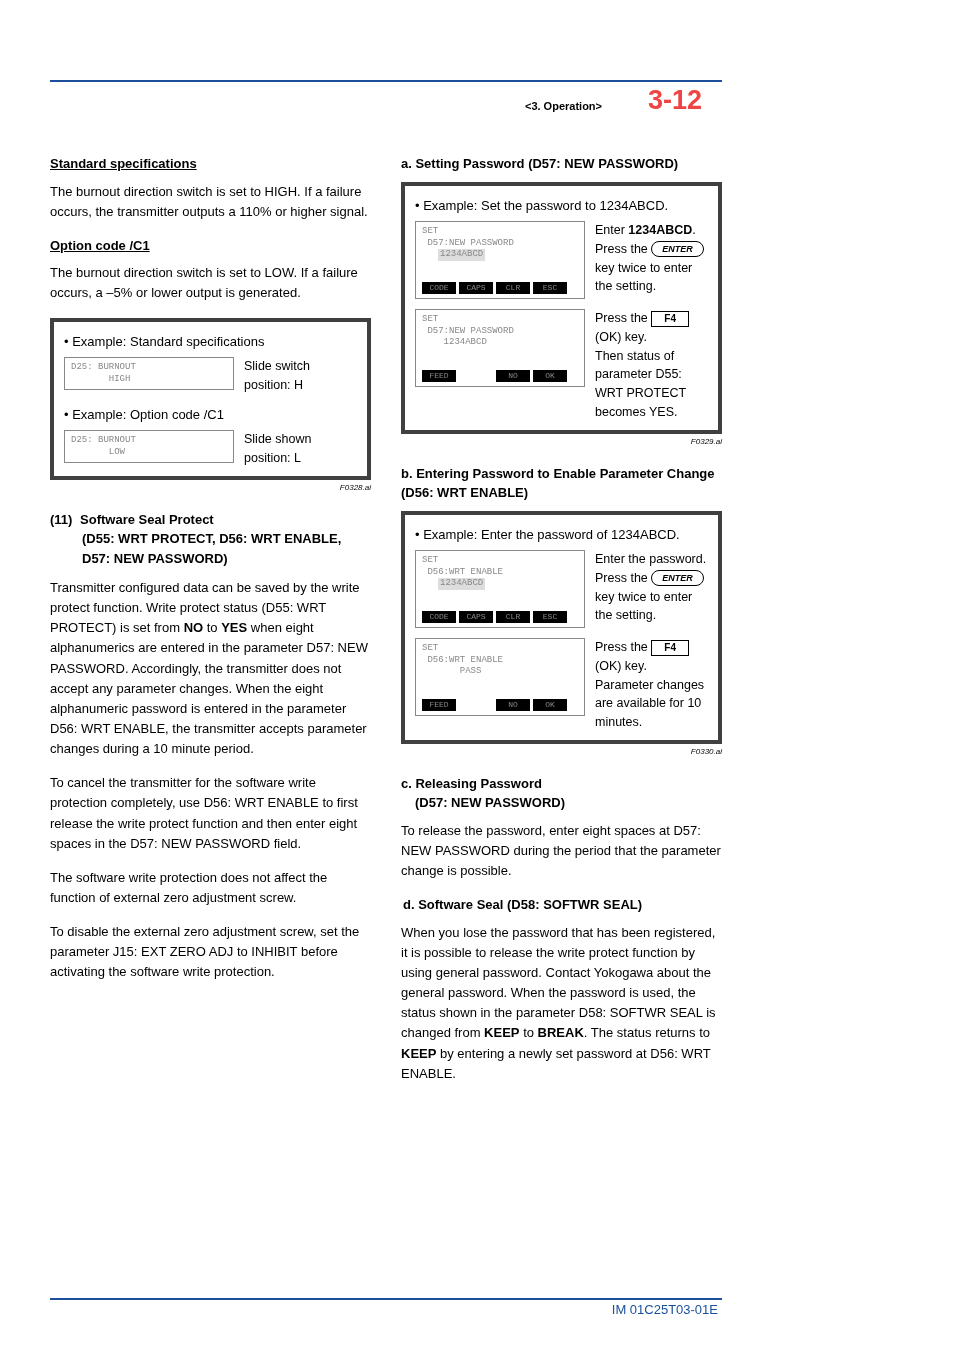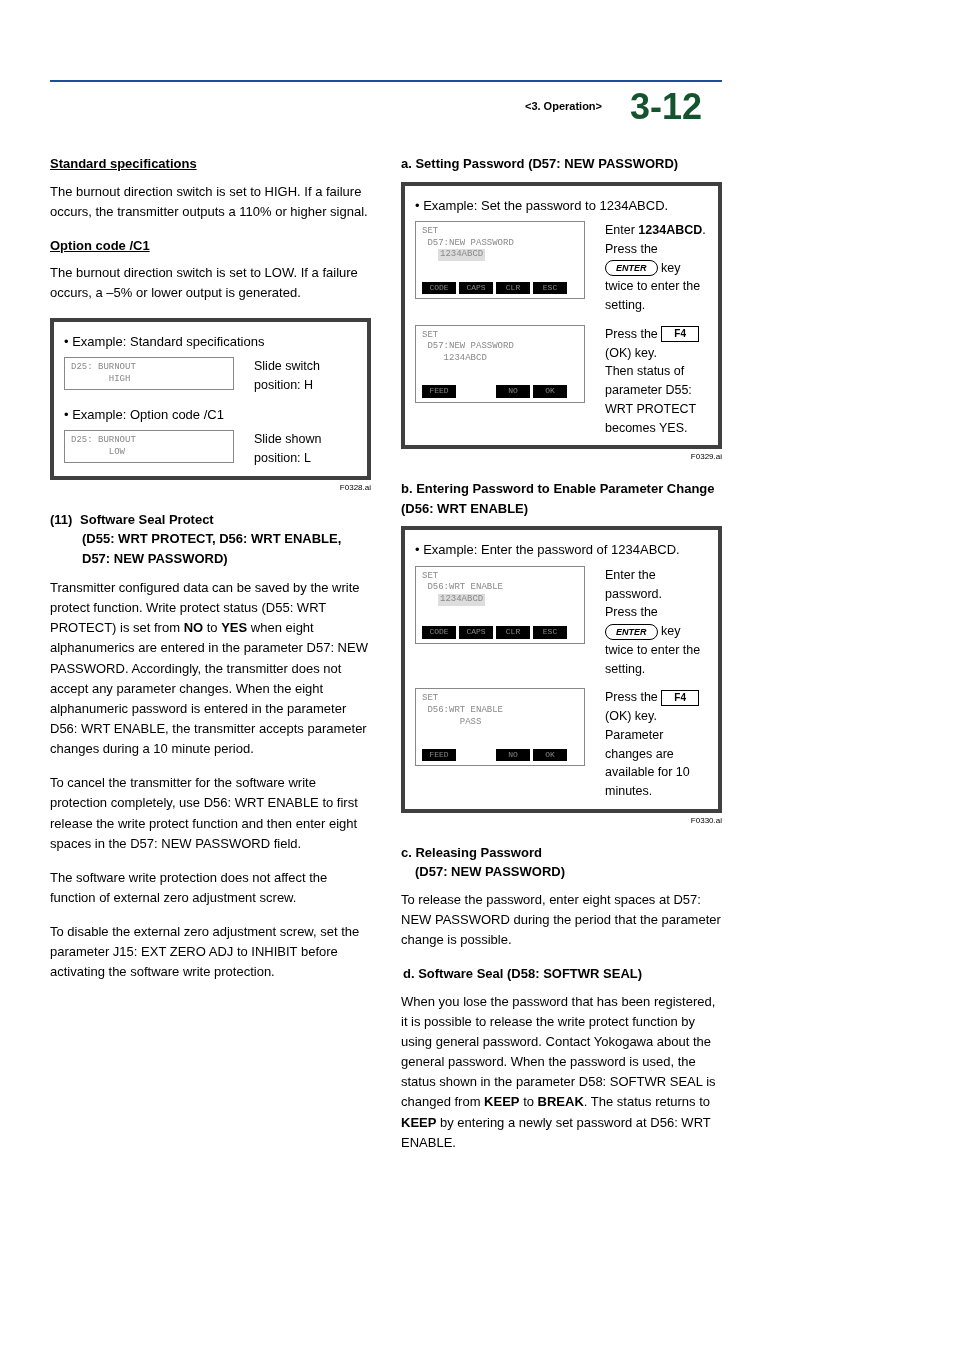--- a/index.html
+++ b/index.html
@@ -13,36 +13,36 @@
     padding: 0;
   }
   .page { width: 772px; padding: 40px 50px 30px 50px; }
   .header-area { position: relative; height: 60px; }
   .section-label {
     position: absolute; right: 120px; top: 18px;
     font-size: 11px; font-weight: bold; color: #000;
   }
   .page-number {
     position: absolute; right: 20px; top: 0;
-    font-size: 36px; font-weight: bold; color: #14532d;
+    font-size: 27px; font-weight: bold; color: #ef4444;
   }
   .header-rule { border: none; border-top: 2px solid #1a4f9c; margin-top: 40px; }
   .content { display: flex; gap: 30px; margin-top: 14px; }
   .col { width: 50%; }
   .h-bold-u { font-weight: bold; text-decoration: underline; font-size: 13px; margin-bottom: 8px; }
   .h-bold { font-weight: bold; font-size: 13px; margin-bottom: 8px; }
   .para { margin-bottom: 14px; font-size: 13px; line-height: 1.55; }
   .num-heading { font-weight: bold; font-size: 13px; }
   .num-heading .sub { display: block; margin-left: 32px; }
   .example-box {
     border: 4px solid #404040; padding: 10px 10px 6px 10px; margin-bottom: 2px;
     font-size: 13px;
   }
   .example-box .ex-title { font-size: 13px; margin-bottom: 6px; }
-  .ex-row { display: flex; align-items: flex-start; gap: 20px; margin-bottom: 10px; }
+  .ex-row { display: flex; align-items: flex-start; gap: 10px; margin-bottom: 10px; }
   .lcd {
     border: 1px solid #888; background: #fff;
     padding: 4px 6px 4px 6px; font-family: "Courier New", monospace;
     font-size: 9px; color: #888; width: 170px; line-height: 1.3;
     display: flex; flex-direction: column; justify-content: space-between;
   }
   .lcd-tall { min-height: 78px; }
   .lcd .lcd-line { white-space: pre; }
   .lcd .lcd-val {
     background: #ddd; padding: 0 2px; display: inline-block;
@@ -60,21 +60,21 @@
   .key-pill {
     display: inline-block; border: 1px solid #000; border-radius: 10px;
     padding: 0 10px; font-size: 9px; font-style: italic; font-weight: bold;
     vertical-align: middle; line-height: 15px; height: 16px;
   }
   .key-box {
     display: inline-block; border: 1px solid #000;
     padding: 0 12px; font-size: 10px; font-weight: bold;
     vertical-align: middle; line-height: 14px; height: 16px;
   }
-  .fig-id { font-size: 8px; text-align: right; margin-bottom: 16px; color: #000; }
+  .fig-id { font-size: 8px; text-align: right; margin-bottom: 16px; color: #000; font-style: italic; }
   .footer-rule { border: none; border-top: 2px solid #1a4f9c; margin-top: 200px; }
   .footer-id { font-size: 13px; color: #1a4f9c; text-align: right; padding-right: 4px; }
 </style>
 </head>
 <body>
 
 <div class="page">
   <div class="header-area">
     <span class="section-label">&lt;3.  Operation&gt;</span>
     <span class="page-number">3-12</span>

